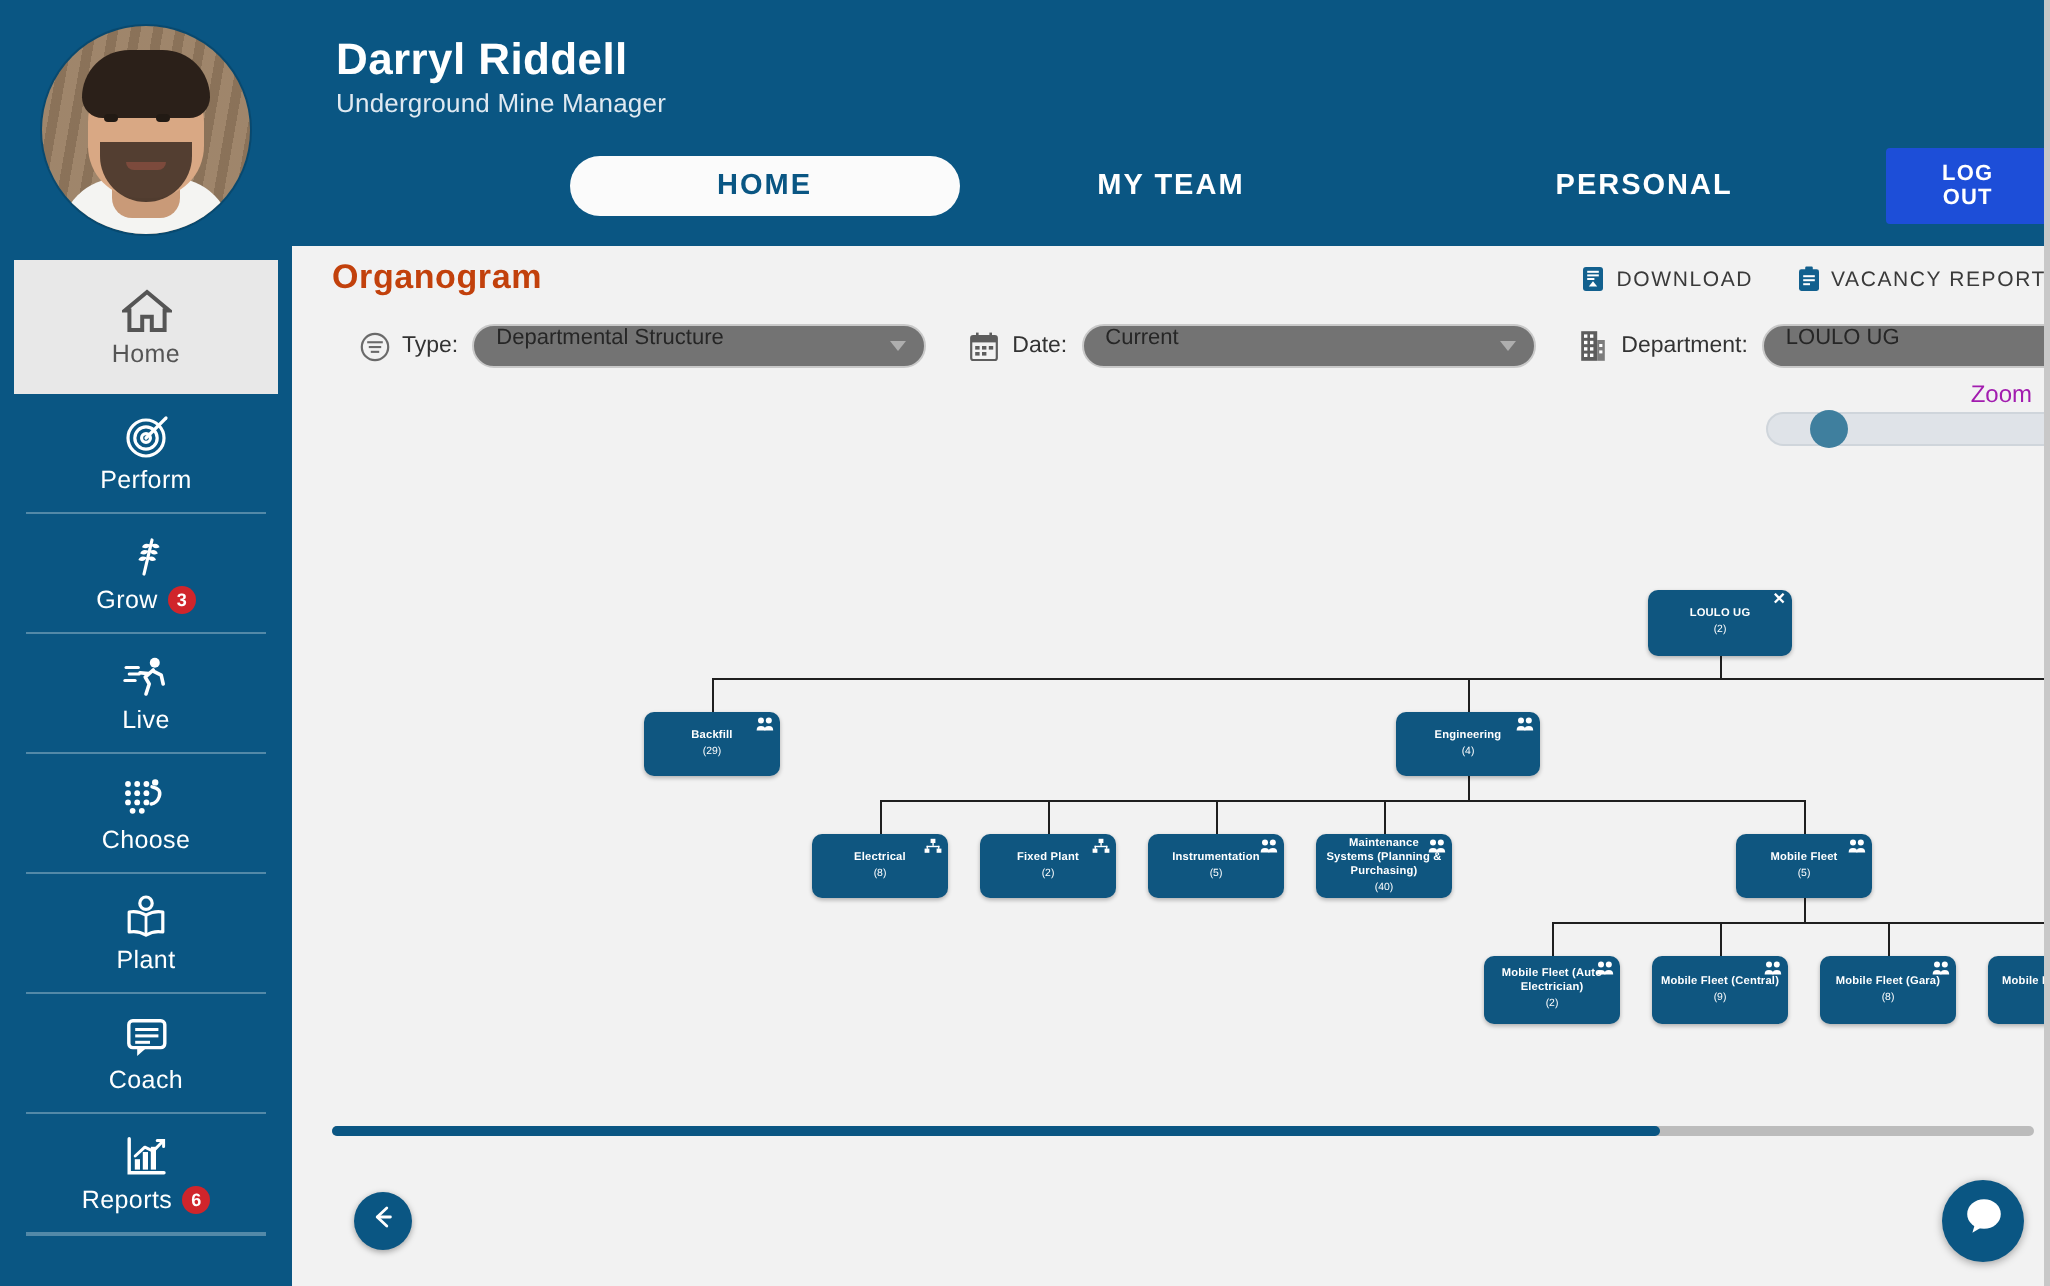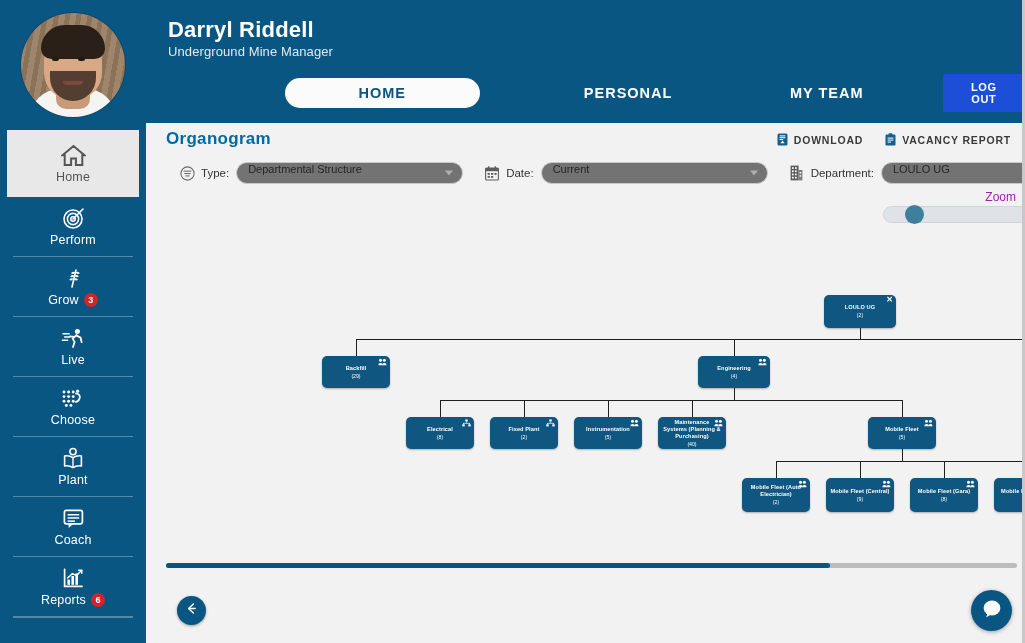--- a/index.html
+++ b/index.html
@@ -224,33 +224,32 @@
     font-family: "Liberation Sans", sans-serif;
   }
 
   
   .page-head {
     position: relative;
     height: 33px;
     padding: 6px 14px 0 20px;
   }
   .page-title {
-    color: #0369a1;
+    color: #c2410c;
     font-size: 17px;
     font-weight: bold;
     letter-spacing: .3px;
     display: inline-block;
   }
   .head-actions {
     position: absolute;
-    right: 14px; top: 10px;
+    right: 2px; top: 10px;
     display: flex;
     align-items: flex-start;
     gap: 22px;
-    font-weight: bold;
   }
   .head-action {
     display: flex;
     align-items: center;
     gap: 6px;
     color: #3a3a3a;
     font-size: 10.5px;
     letter-spacing: .8px;
     cursor: pointer;
   }
@@ -599,22 +598,22 @@
   </aside>
 
   <section class="main">
 
     <div class="topbar">
       <div class="user-name">Darryl Riddell</div>
       <div class="user-role">Underground Mine Manager</div>
 
       <div class="tabs">
         <div class="tab active">HOME</div>
+        <div class="tab myteam">MY TEAM</div>
         <div class="tab personal">PERSONAL</div>
-        <div class="tab myteam">MY TEAM</div>
         <button class="logout">LOG OUT</button>
       </div>
     </div>
 
     <div class="page-head">
       <span class="page-title">Organogram</span>
       <div class="head-actions">
         <div class="head-action">
           <span>
             <svg width="11" height="13" viewBox="0 0 11 13">

